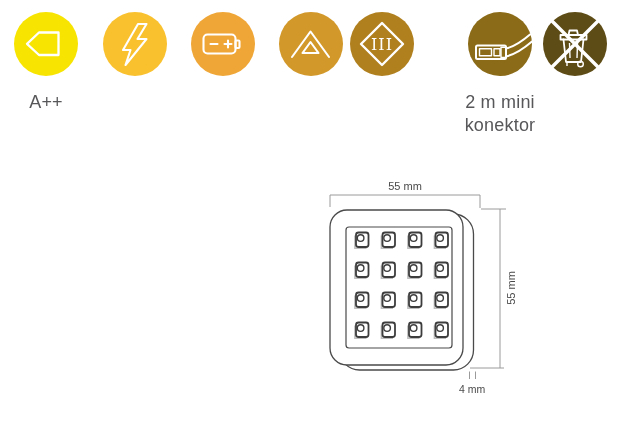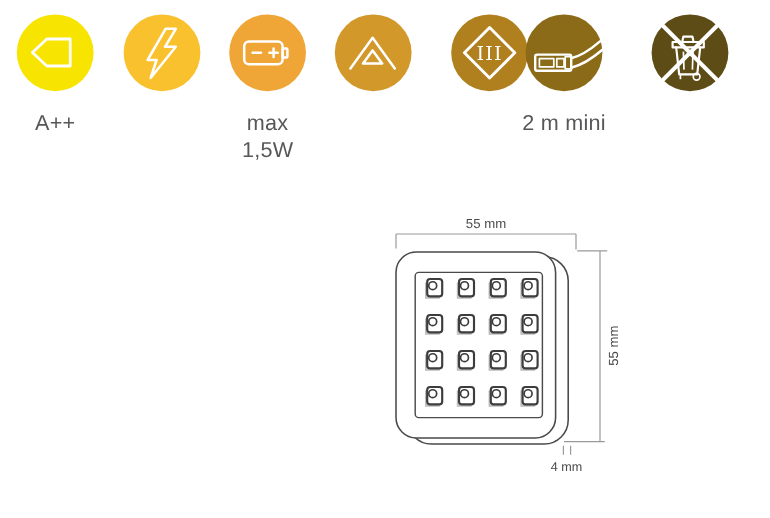--- a/index.html
+++ b/index.html
@@ -50,64 +50,61 @@
 <div class="icon-cell" style="left:185px">
   <svg width="76" height="76" viewBox="0 0 76 76">
     <circle cx="38" cy="38" r="32" fill="#F0A636"></circle>
     <g transform="translate(6,6)">
       <rect class="glyph" style="stroke-width:2.1" x="12.5" y="22.5" width="32" height="19" rx="4"></rect>
       <rect class="glyph" style="stroke-width:2.1" x="44.5" y="28.5" width="4" height="7.5" rx="1"></rect>
       <path class="glyph" style="stroke-width:2.1" d="M19.5,32 H26.5"></path>
       <path class="glyph" style="stroke-width:2.1" d="M33.5,32 H40.5 M37,28.5 V35.5"></path>
     </g>
   </svg>
-  <div class="icon-label">
-    <span>max</span>
-    <span>1,5W</span>
-  </div>
 </div>
 
 <div class="icon-cell" style="left:273px">
   <svg width="76" height="76" viewBox="0 0 76 76">
     <circle cx="38" cy="38" r="32" fill="#D2982A"></circle>
     <g transform="translate(6,6)">
       <path class="glyph" style="stroke-width:2.1" d="M13,45 L31.5,19.5 L50,45"></path>
       <path class="glyph" style="stroke-width:2.1" d="M23.5,41 L31.5,30 L39.5,41 Z"></path>
     </g>
   </svg>
 </div>
 
-<div class="icon-cell" style="left:370px">
+<div class="icon-cell" style="left:344px">
   <svg width="76" height="76" viewBox="0 0 76 76">
     <circle cx="38" cy="38" r="32" fill="#B07F1E"></circle>
     <g transform="translate(6,6)">
       <path class="glyph" style="stroke-width:2.4" d="M32,11 L53,32 L32,53 L11,32 Z"></path>
       <text x="32" y="37.8" text-anchor="middle" fill="#ffffff" style="font-family:'DejaVu Serif',serif;font-size:16px;letter-spacing:1px;stroke:none">III</text>
     </g>
   </svg>
   <div class="icon-label">
     <span></span>
     <span></span>
   </div>
 </div>
 
-<div class="icon-cell" style="left:432px">
+<div class="icon-cell" style="left:462px">
   <svg width="76" height="76" viewBox="0 0 76 76">
     <circle cx="38" cy="38" r="32" fill="#8B6B17"></circle>
     <g transform="translate(6,6)">
       <rect class="glyph" style="stroke-width:2" x="8" y="33.5" width="30" height="13.5" rx="1.5"></rect>
       <rect class="glyph-thin" x="11.5" y="36.8" width="12" height="7"></rect>
       <rect class="glyph-thin" x="26" y="36.8" width="6" height="7"></rect>
       <rect class="glyph-thin" x="33" y="35.2" width="5" height="10.2"></rect>
       <path class="glyph" style="stroke-width:2.1" d="M38,36.5 C47,34.5 55,28.5 62,22.5"></path>
       <path class="glyph" style="stroke-width:2.1" d="M38,44.5 C48,42 57,35.5 64,29.5"></path>
     </g>
   </svg>
   <div class="icon-label">
     <span>2 m mini</span>
+    <span>konektor</span>
   </div>
 </div>
 
 <div class="icon-cell" style="left:537px">
   <svg width="76" height="76" viewBox="0 0 76 76">
     <circle cx="38" cy="38" r="32" fill="#5E4C16"></circle>
     <g transform="translate(6,6)">
       <path class="glyph" style="stroke-width:1.8" d="M25.5,23 L26.5,18.5 H34 L35,23"></path>
       <rect class="glyph" style="stroke-width:1.8" x="17.5" y="23" width="26" height="4.5"></rect>
       <path class="glyph" style="stroke-width:1.8" d="M20.5,27.5 L23,50 H38 L40.5,27.5"></path>

